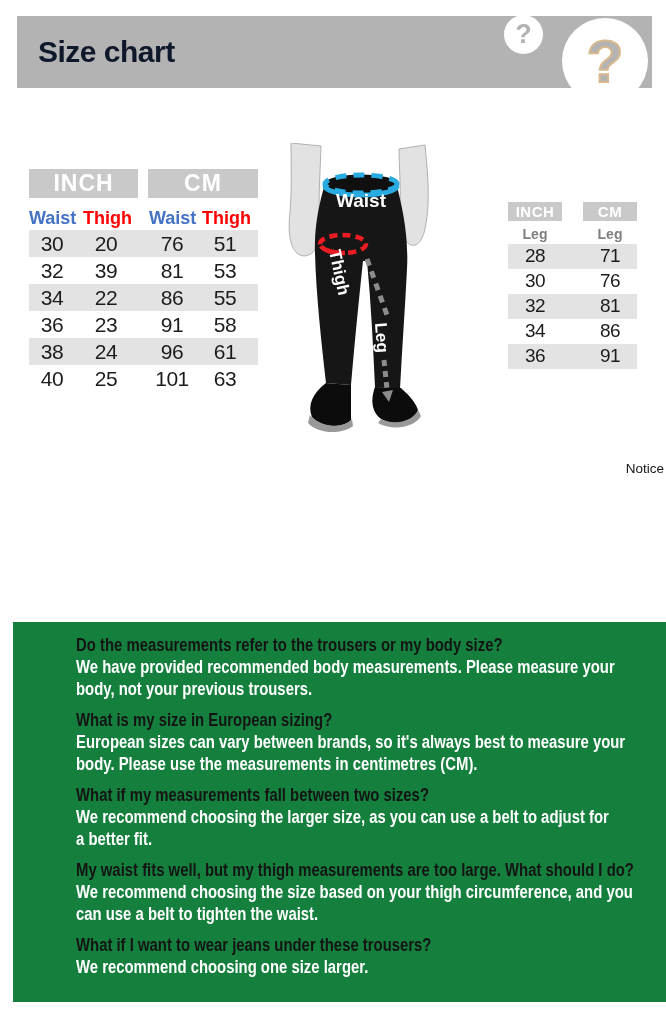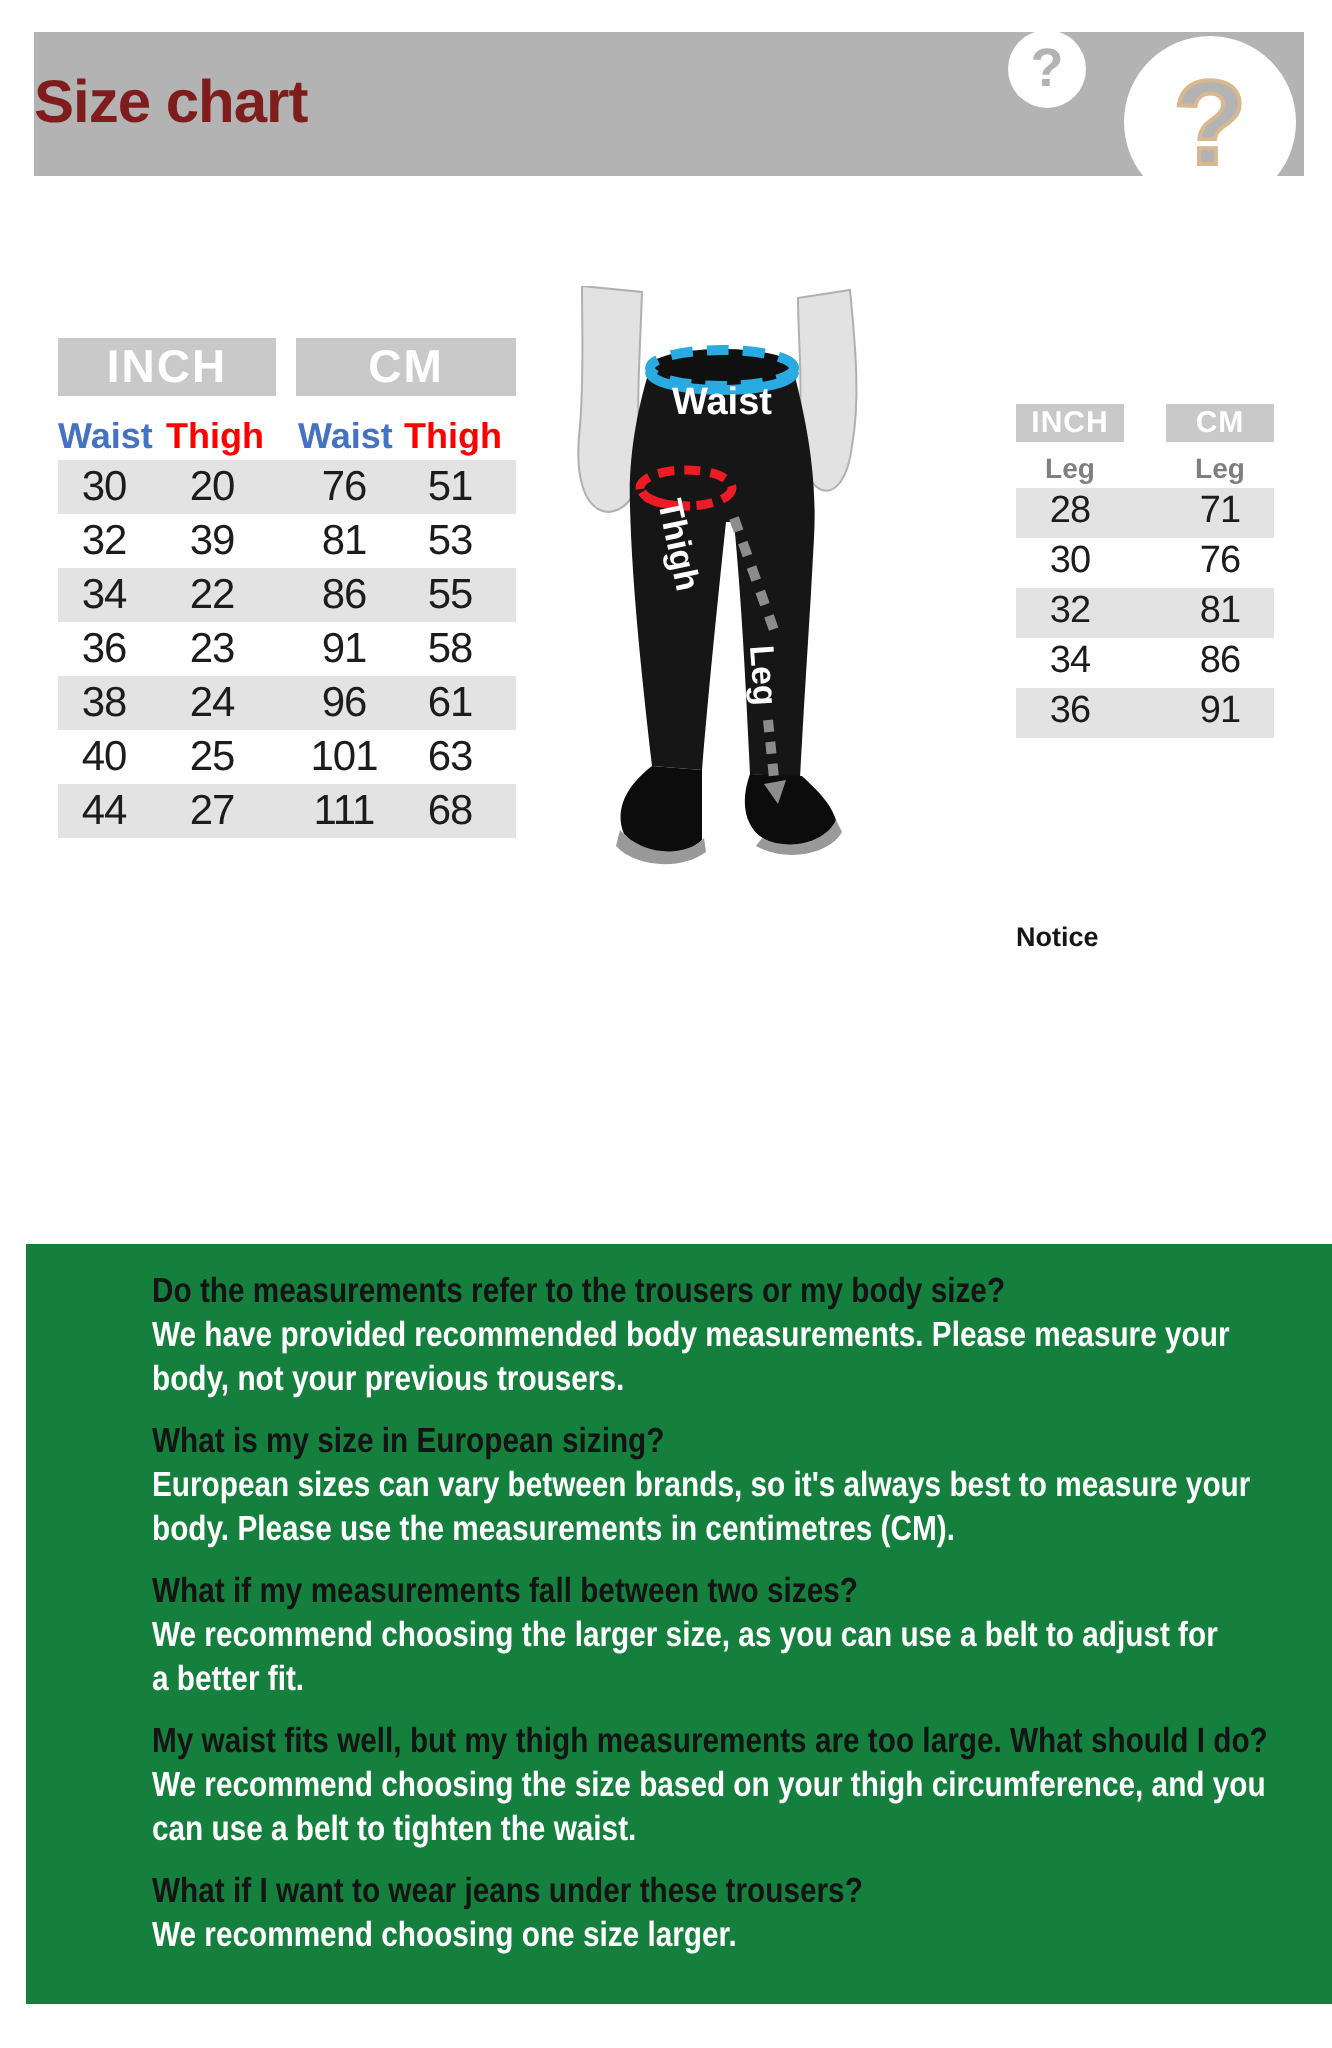--- a/index.html
+++ b/index.html
@@ -9,21 +9,21 @@
     background:#fff; overflow:hidden;
     font-family:"Liberation Sans", sans-serif; color:#1a1a1a;
   }
 
   
   .header-bar {
     position:absolute; left:17px; top:16px; width:635px; height:72px;
     background:#b3b3b3; display:flex; align-items:center;
   }
   .header-title {
-    color:#7f1d1d; font-size:30px; font-weight:700;
+    padding-left:21px; color:#0f172a; font-size:30px; font-weight:700;
     letter-spacing:-0.5px;
   }
   .help-small {
     position:absolute; left:504px; top:15px; width:39px; height:39px;
     background:#fff; border-radius:50%; display:flex; align-items:center;
     justify-content:center; z-index:3;
     color:#b3b3b3; font-size:27px; font-weight:700;
   }
   .help-large {
     position:absolute; left:562px; top:18px; width:86px; height:86px;
@@ -74,21 +74,21 @@
   .rt-row:nth-child(odd) { background:#e3e3e3; }
   .rt-row span {
     position:absolute; top:1px; width:54px; text-align:center;
     font-size:19px; color:#1c1c1c; letter-spacing:-0.5px;
   }
   .rA { left:0; }
   .rB { left:75px; }
 
   
   .notice { position:absolute; left:508px; top:461px; width:156px; }
-  .notice-title { font-size:13.5px; font-weight:700; color:#161616; margin-bottom:15px; }
+  .notice-title { font-size:13.5px; font-weight:400; color:#161616; margin-bottom:15px;text-align:right; }
   .notice-text  {
     font-size:12.5px; color:#1a1a1a; line-height:20px;
     letter-spacing:-0.4px; white-space:pre-line;
   }
 
   
   .figure-svg { position:absolute; left:283px; top:143px; width:212px; height:322px; }
   .figure-svg text { font-family:"Liberation Sans", sans-serif; }
 
   
@@ -165,26 +165,20 @@
       <span class="cB">24</span>
       <span class="cC">96</span>
       <span class="cD">61</span>
     </div>
     <div class="lt-row">
       <span class="cA">40</span>
       <span class="cB">25</span>
       <span class="cC">101</span>
       <span class="cD">63</span>
     </div>
-    <div class="lt-row">
-      <span class="cA">44</span>
-      <span class="cB">27</span>
-      <span class="cC">111</span>
-      <span class="cD">68</span>
-    </div>
   </div>
 
   <svg class="figure-svg" viewBox="0 0 212 322">
 
     <path d="M8,0 L38,3 C37,34 35,58 37,84 C38,99 33,112 21,113 C9,112 4,95 7,70 C9,46 8,22 8,0 Z" fill="#e2e2e2" stroke="#b0b0b0" stroke-width="1"></path>
     <path d="M116,6 L142,2 C145,32 147,58 143,80 C141,96 135,104 128,102 C120,99 116,84 117,63 C118,43 116,24 116,6 Z" fill="#e2e2e2" stroke="#b0b0b0" stroke-width="1"></path>
 
     <path d="M42,41 C36,60 31,85 32,110 C33,150 38,196 43,240 L68,242 C71,206 75,165 80,118 L84,118 C88,160 90,202 92,244 L117,246 C119,206 122,166 124,126 C126,90 118,60 114,43 Z" fill="#161616"></path>
     <ellipse cx="78" cy="41" rx="37" ry="9.5" fill="#101010"></ellipse>
 

